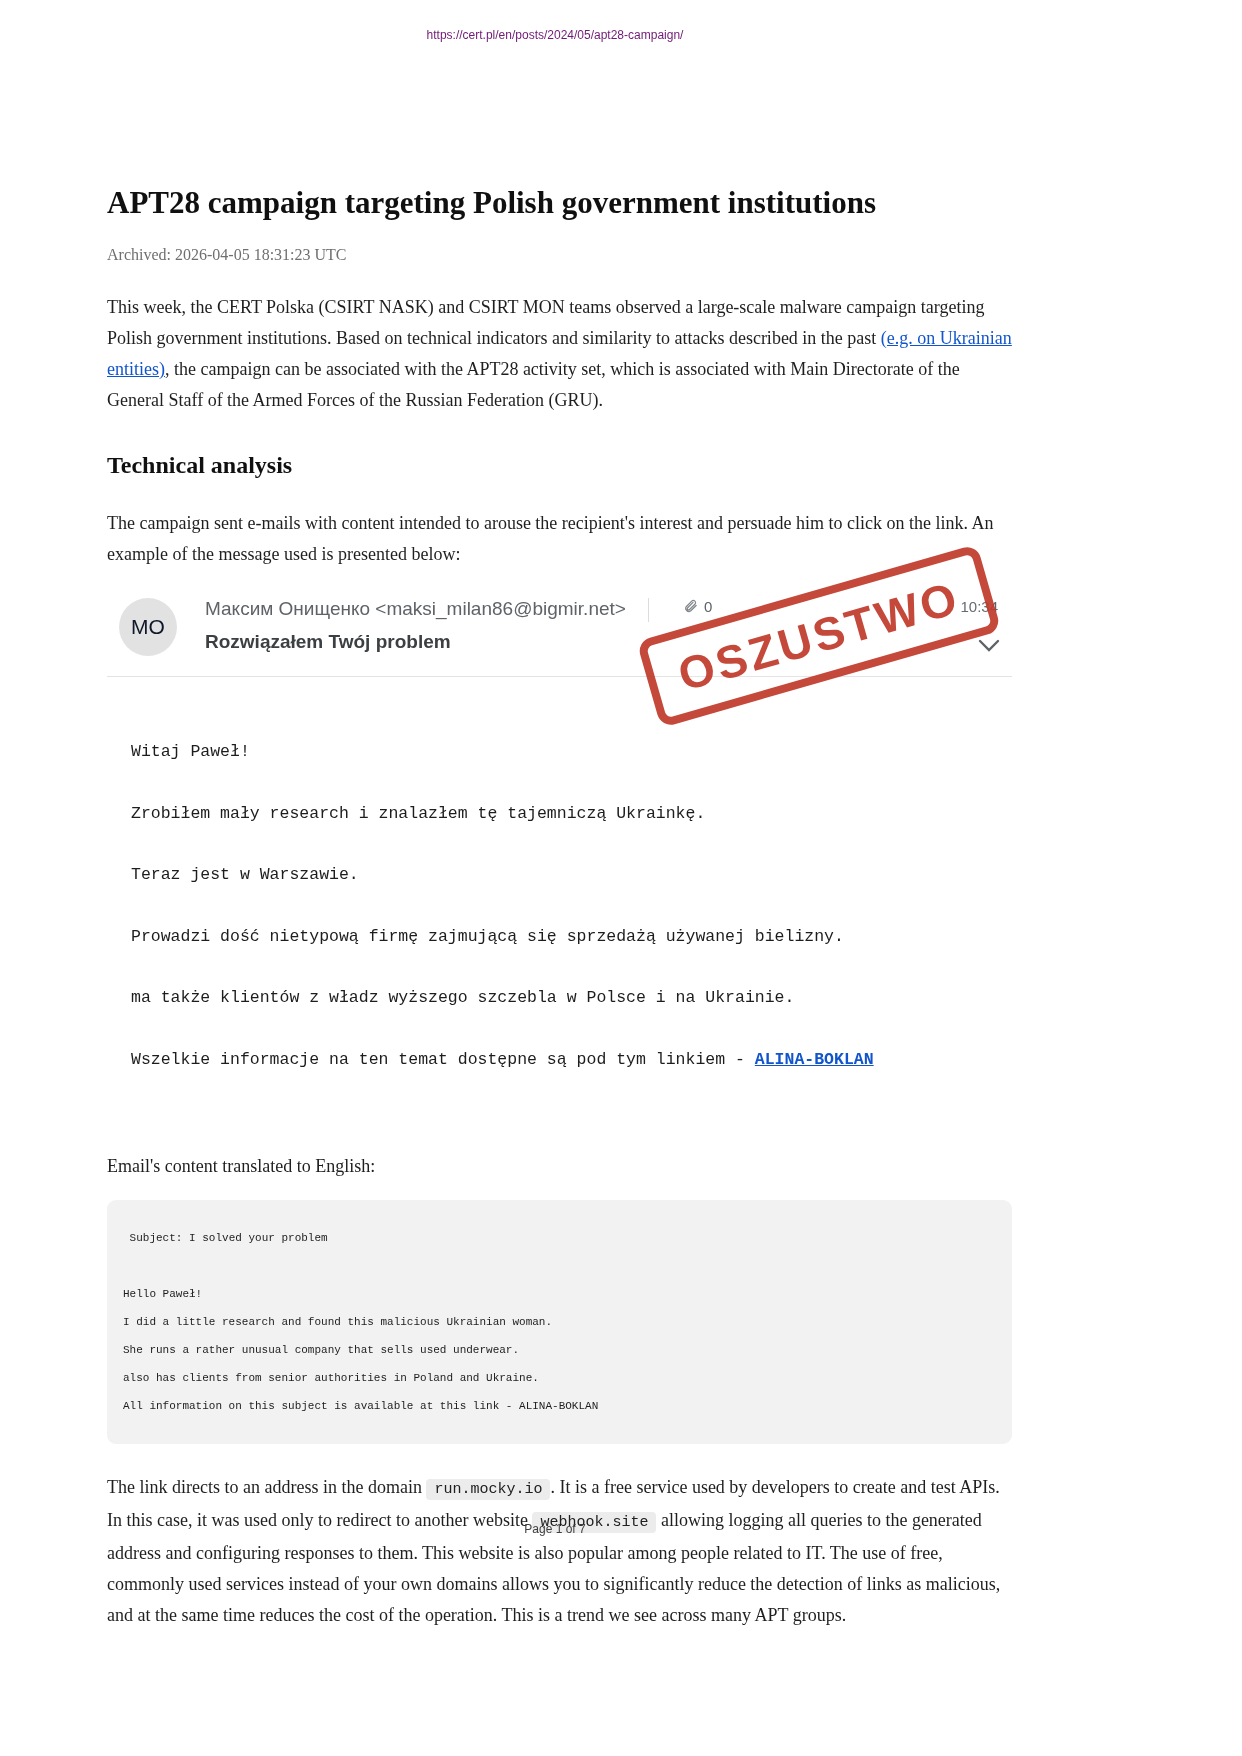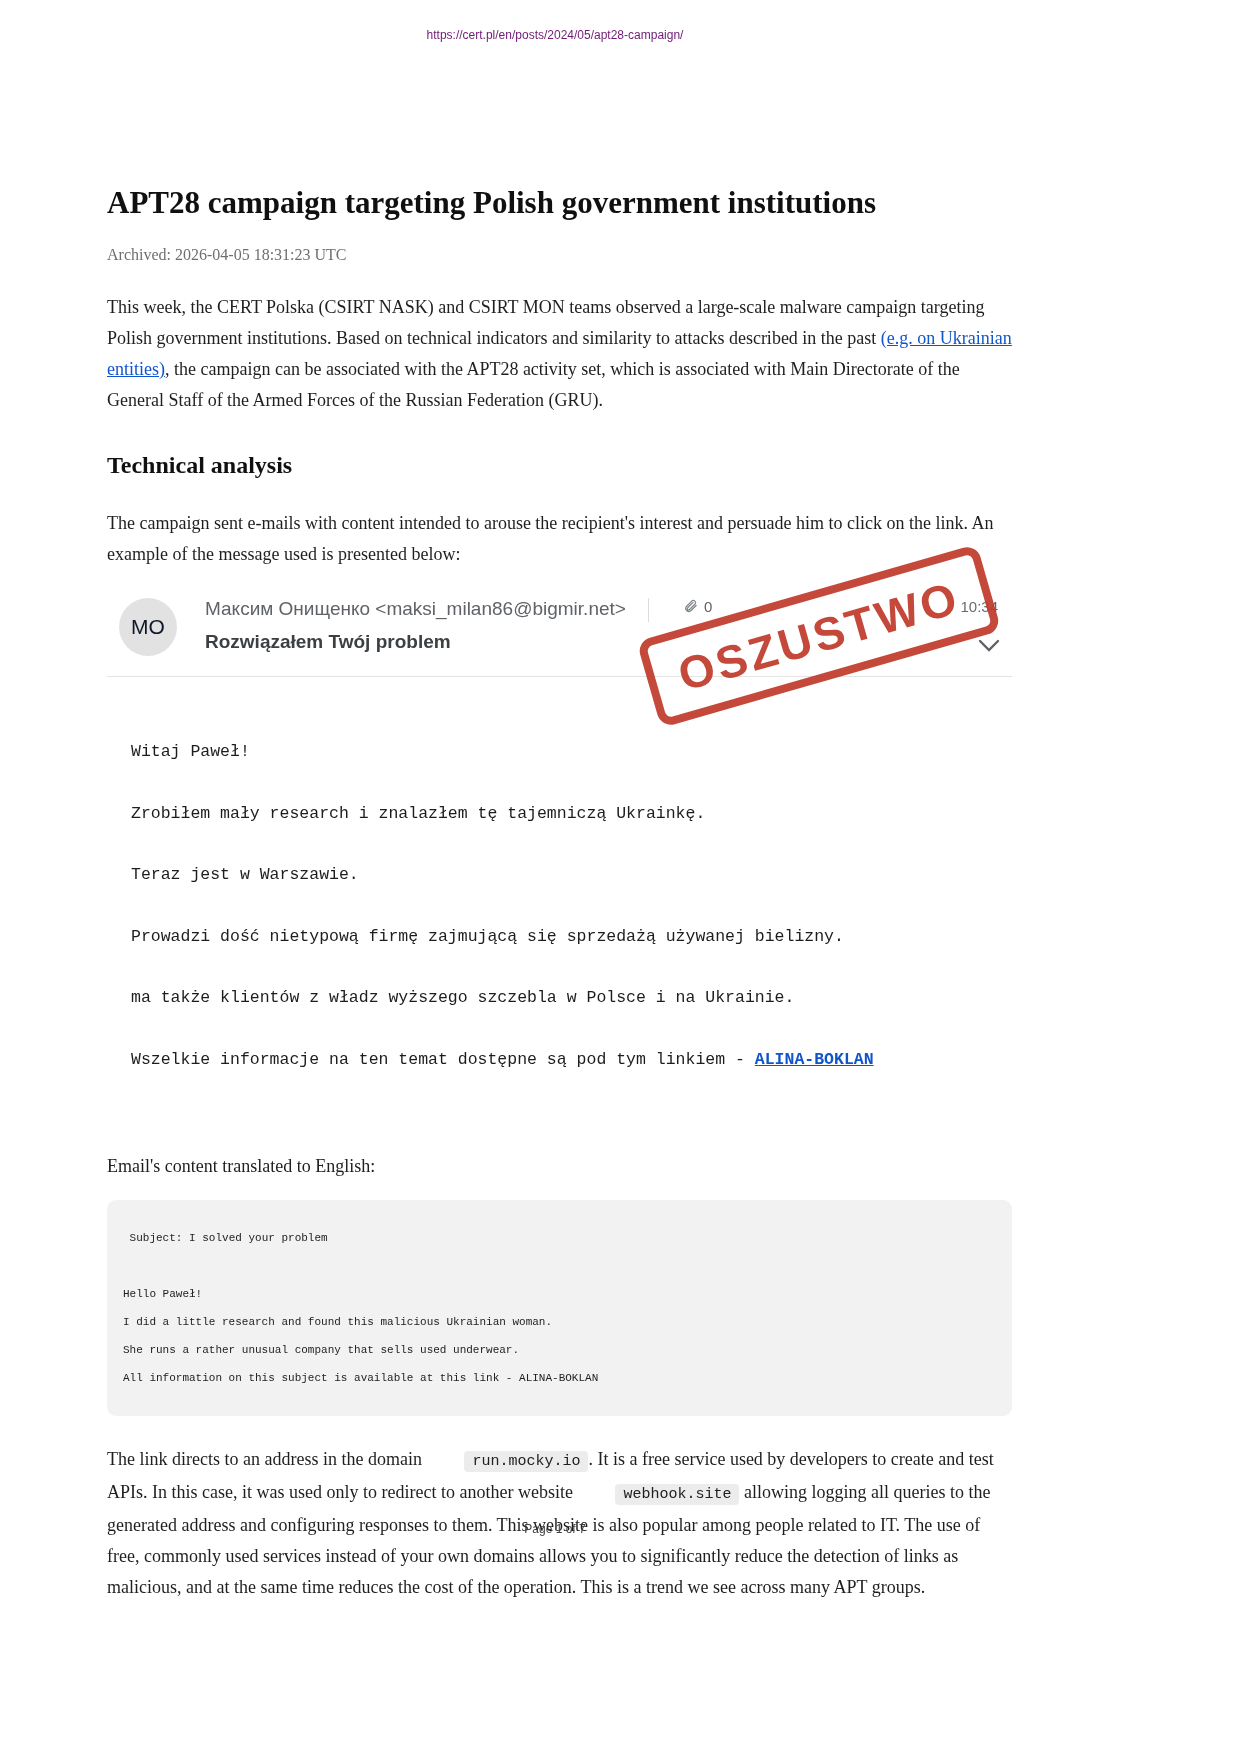--- a/index.html
+++ b/index.html
@@ -50,21 +50,21 @@
 
   
   .label { margin-top:34px; }
   .codeblock { margin-top:18px; background:#f2f2f2; border-radius:9px; padding:24px 16px;
                font-family:"Liberation Mono","DejaVu Sans Mono",monospace; font-size:11px;
                line-height:28px; color:#1d1d1d; }
   .code-line { white-space:pre-wrap; }
   .code-line.blank { height:28px; }
 
   .chip { background:#ececec; border-radius:4px; padding:2px 8px;
-          font-family:"Liberation Mono","DejaVu Sans Mono",monospace; font-size:15px; color:#202020;margin-left:38px; }
+          font-family:"Liberation Mono","DejaVu Sans Mono",monospace; font-size:15px; color:#202020; }
 
   .page-footer { position:absolute; top:1522px; left:0; width:1110px; text-align:center;
                  font-family:"Liberation Sans", sans-serif; font-size:12px; color:#3f3f3f; }
 </style>
 </head>
 <body>
 
 <div class="url-bar">
   <span>https://cert.pl/en/posts/2024/05/apt28-campaign/</span>
 </div>
@@ -118,20 +118,21 @@
   </div>
 
   <p class="para label">Email's content translated to English:</p>
 
   <div class="codeblock">
     <div class="code-line"> Subject: I solved your problem</div>
     <div class="code-line blank"></div>
     <div class="code-line">Hello Paweł!</div>
     <div class="code-line">I did a little research and found this malicious Ukrainian woman.</div>
     <div class="code-line">She runs a rather unusual company that sells used underwear.</div>
+    <div class="code-line">also has clients from senior authorities in Poland and Ukraine.</div>
     <div class="code-line">All information on this subject is available at this link - ALINA-BOKLAN</div>
   </div>
 
   <p class="para"><span>The link directs to an address in the domain </span><code class="chip">run.mocky.io</code><span>. It is a free service used by developers to create and test APIs. In this case, it was used only to redirect to another website </span><code class="chip">webhook.site</code><span> allowing logging all queries to the generated address and configuring responses to them. This website is also popular among people related to IT. The use of free, commonly used services instead of your own domains allows you to significantly reduce the detection of links as malicious, and at the same time reduces the cost of the operation. This is a trend we see across many APT groups.</span></p>
 
 </div>
 
 <div class="page-footer">
   <span>Page 1 of 7</span>
 </div>

